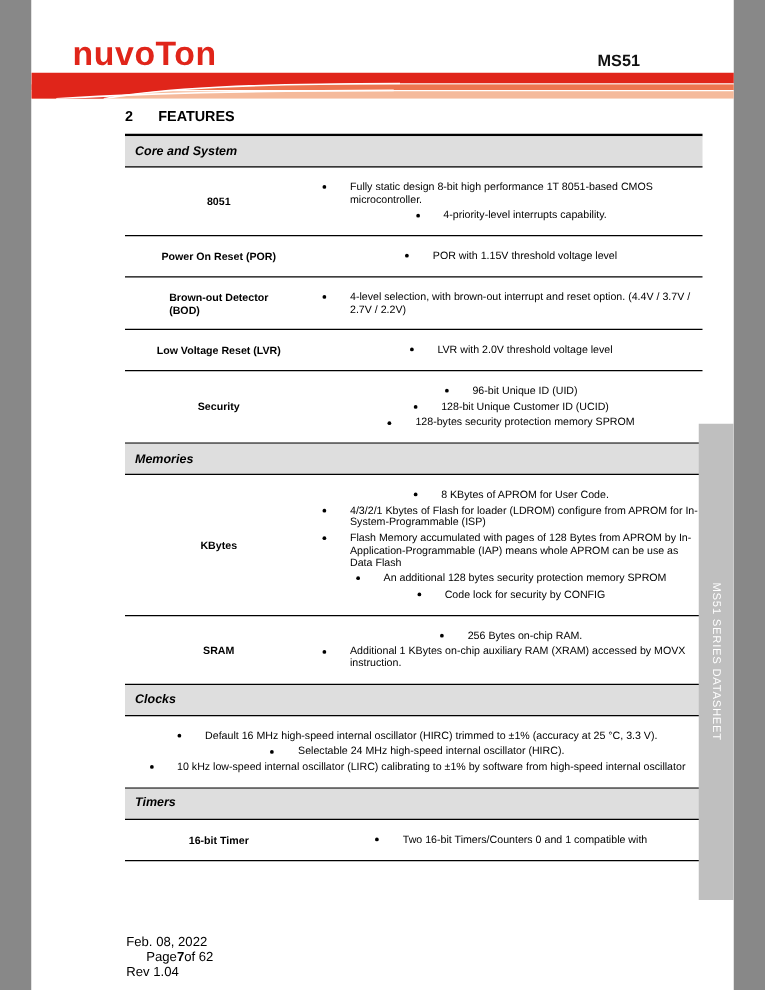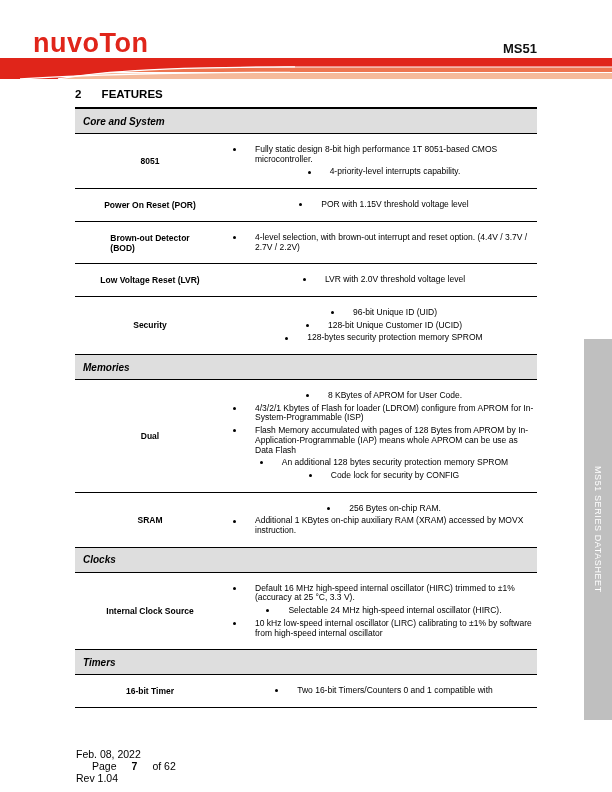--- a/index.html
+++ b/index.html
@@ -1,18 +1,18 @@
 <!DOCTYPE html>
 <html style="--brand-red: #E0251A; --banner-coral: #ED7550; --banner-salmon: #F5BA9B; --band-gray: #DEDEDE; --sidebar-gray: #BFBFBF;"><head>
 <meta charset="utf-8">
 <style>
   html,body { margin:0; padding:0; background:#888; }
   .page {
     position: relative;
-    width: 612px; height: 792px;
+    width: 562px; height: 792px;
     margin: 0 auto;
     background: #ffffff;
     font-family: "Liberation Sans", sans-serif;
     color: #000;
     overflow: hidden;
   }
   
   .logo {
     position: absolute; left: 33px; top: 28px;
     font-size: 27px; font-weight: bold; letter-spacing: 0.5px;
@@ -67,21 +67,21 @@
     background: #000; margin: 3.2px 19px 0 0;
   }
   .bullet-text { font-size: 8.5px; line-height: 9.7px; }
   
   .footer {
     position: absolute; left: 76px; right: 76px; top: 748px;
     display: flex; justify-content: space-between; align-items: baseline;
     font-size: 10.5px;
     flex-direction: column;
   }
-  .page-center { display: flex; gap: 15px; padding-left: 16px; }
+  .page-center { display: flex; gap: 0; padding-left: 16px; }
   .page-num { font-weight: bold; }
 </style>
 </head>
 <body>
 
 <div class="page">
 
   <div class="logo">nuvoTon</div>
   <div class="product-name">MS51</div>
 
@@ -153,21 +153,21 @@
               <span class="bullet-text">128-bit Unique Customer ID (UCID)</span>
             </div>
             <div class="bullet-item">
               <span class="bullet-dot"></span>
               <span class="bullet-text">128-bytes security protection memory SPROM</span>
             </div>
           </div>
         </div>
         <div class="section-band">Memories</div>
         <div class="frow">
-          <div class="flabel">Dual</div>
+          <div class="flabel">KBytes</div>
           <div class="fbullets">
             <div class="bullet-item">
               <span class="bullet-dot"></span>
               <span class="bullet-text">8 KBytes of APROM for User Code.</span>
             </div>
             <div class="bullet-item">
               <span class="bullet-dot"></span>
               <span class="bullet-text">4/3/2/1 Kbytes of Flash for loader (LDROM) configure from APROM for In-System-Programmable (ISP)</span>
             </div>
             <div class="bullet-item">
@@ -192,21 +192,20 @@
               <span class="bullet-text">256 Bytes on-chip RAM.</span>
             </div>
             <div class="bullet-item">
               <span class="bullet-dot"></span>
               <span class="bullet-text">Additional 1 KBytes on-chip auxiliary RAM (XRAM) accessed by MOVX instruction.</span>
             </div>
           </div>
         </div>
         <div class="section-band">Clocks</div>
         <div class="frow">
-          <div class="flabel">Internal Clock Source</div>
           <div class="fbullets">
             <div class="bullet-item">
               <span class="bullet-dot"></span>
               <span class="bullet-text">Default 16 MHz high-speed internal oscillator (HIRC) trimmed to ±1% (accuracy at 25 °C, 3.3 V).</span>
             </div>
             <div class="bullet-item">
               <span class="bullet-dot"></span>
               <span class="bullet-text">Selectable 24 MHz high-speed internal oscillator (HIRC).</span>
             </div>
             <div class="bullet-item">

